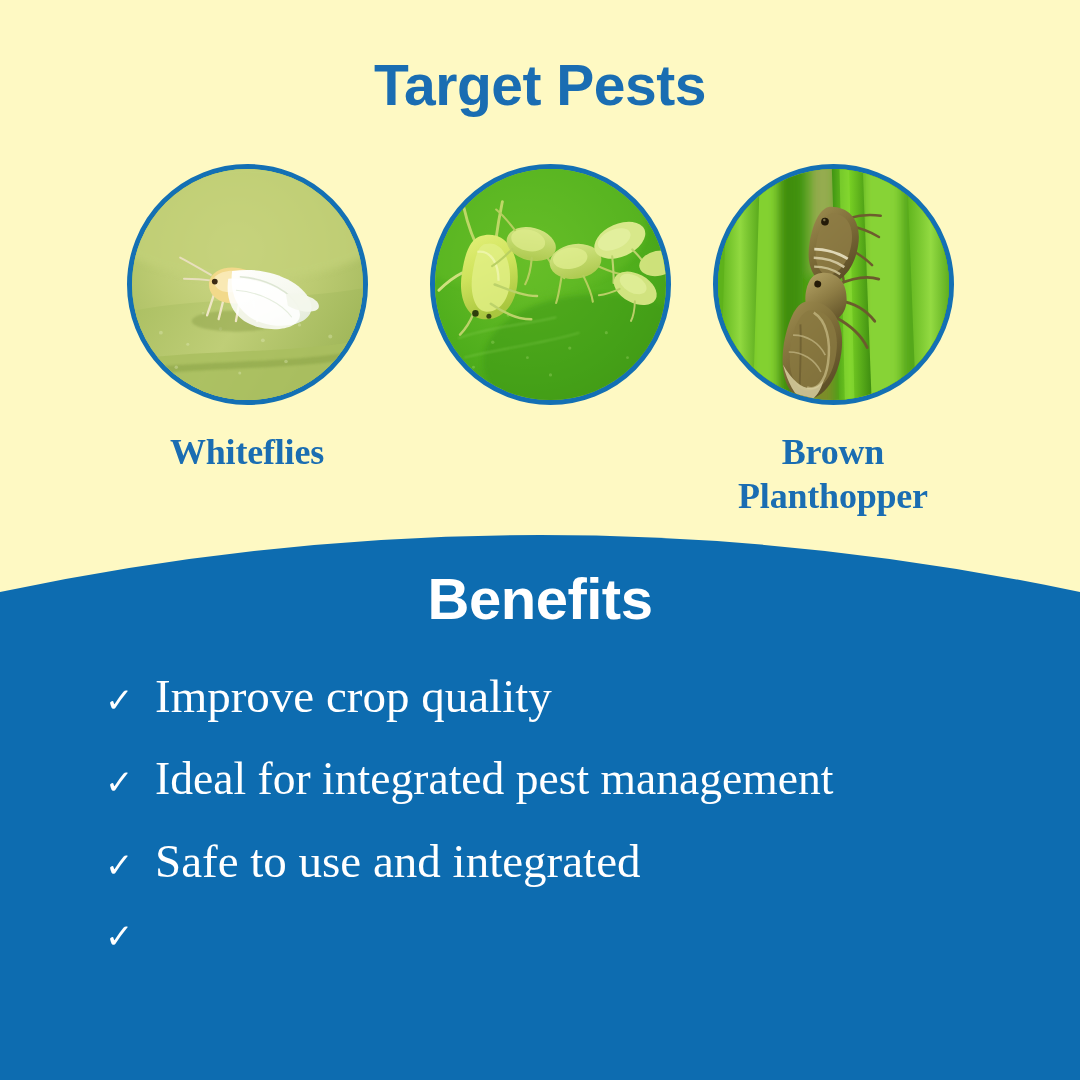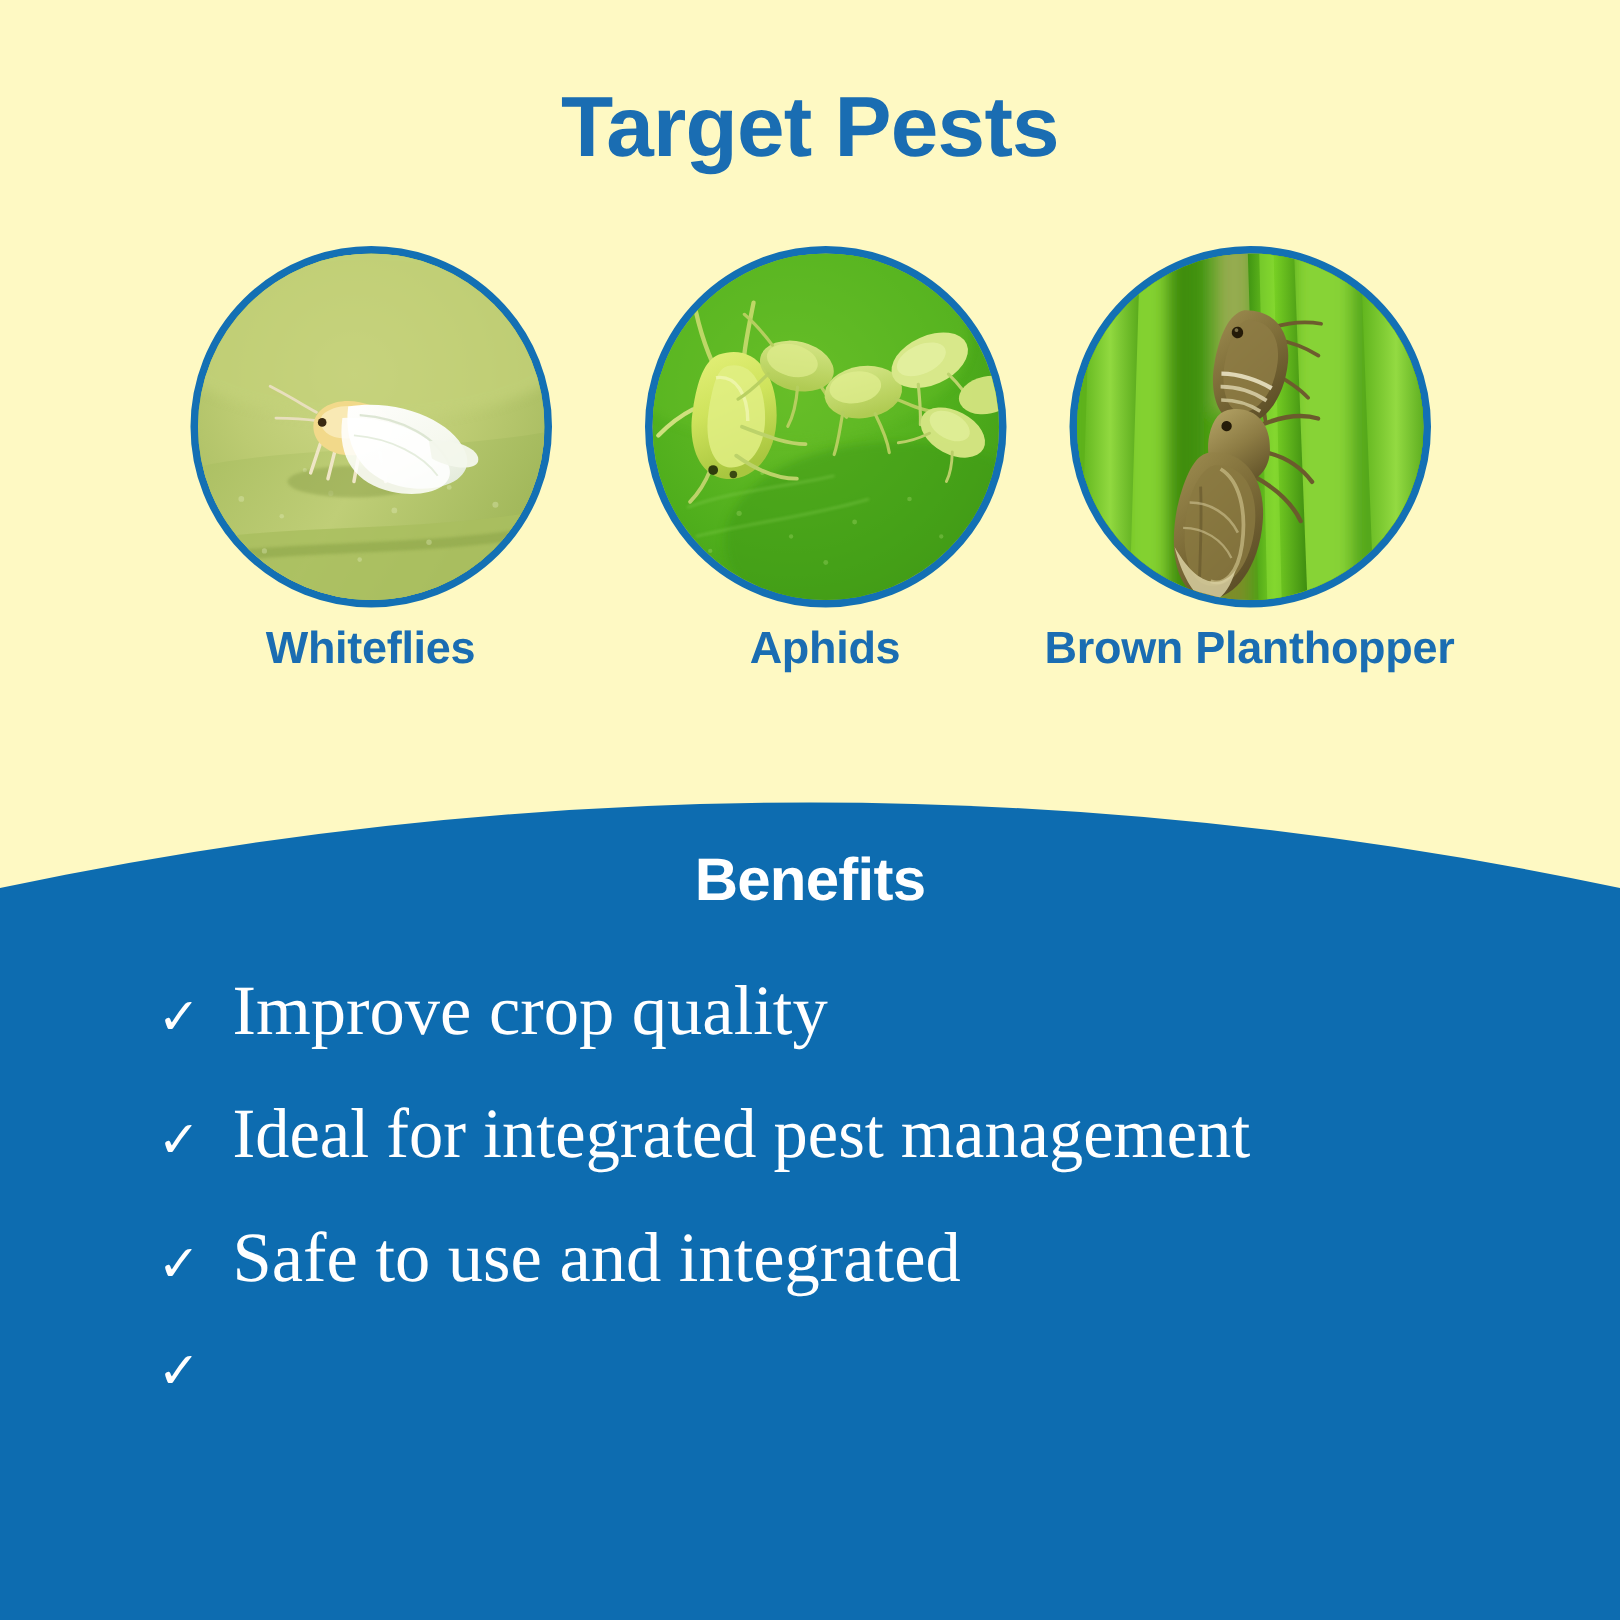--- a/index.html
+++ b/index.html
@@ -66,26 +66,27 @@
     background: #9fbf52;
   }
   .pest-photo {
     position: absolute;
     left: 0; top: 0;
     width: 100%;
     height: 100%;
   }
 
   .pest-label {
-    margin-top: 10px;
-    font-size: 30px;
+    margin-top: 26px;
+    font-size: 36px;
     font-weight: 700;
     line-height: 1.22;
     color: #1a6db2;
     letter-spacing: -0.2px;
+    font-family: Liberation Serif, serif;
   }
 
   
   #benefits-panel {
     position: absolute;
     left: 0; top: 0;
     width: 1080px;
     height: 1080px;
     pointer-events: none;
   }
@@ -95,21 +96,21 @@
 
   #benefits-content {
     position: absolute;
     left: 0; top: 565px;
     width: 1080px;
   }
 
   #benefits-title {
     width: 1080px;
     text-align: center;
-    font-size: 40px;
+    font-size: 58px;
     font-weight: 700;
     color: #ffffff;
     letter-spacing: -0.5px;
     font-family: "Liberation Sans", sans-serif;
   }
 
   #benefits-list {
     margin: 40px 0 0 0;
     padding: 0;
     list-style: none;
@@ -329,21 +330,20 @@
                 <path d="M-14,8 C-20,16 -24,20 -30,24"></path>
                 <path d="M6,12 C10,20 12,26 12,32"></path>
               </g>
             </g>
             <g transform="translate(232,98) rotate(-12)">
               <ellipse cx="0" cy="0" rx="20" ry="13" fill="#d2e47e"></ellipse>
             </g>
           </g>
         </svg>
       </div>
-      <div class="pest-label">Aphids</div>
     </div>
 
     <div class="pest-card c2">
       <div class="pest-circle">
         <svg class="pest-photo" viewBox="0 0 240 240" preserveAspectRatio="xMidYMid slice">
           <defs>
             <linearGradient id="bgStem" x1="0" y1="0" x2="1" y2="0">
               <stop offset="0%" stop-color="#3f9412"></stop>
               <stop offset="45%" stop-color="#77cf24"></stop>
               <stop offset="100%" stop-color="#3d8c10"></stop>

